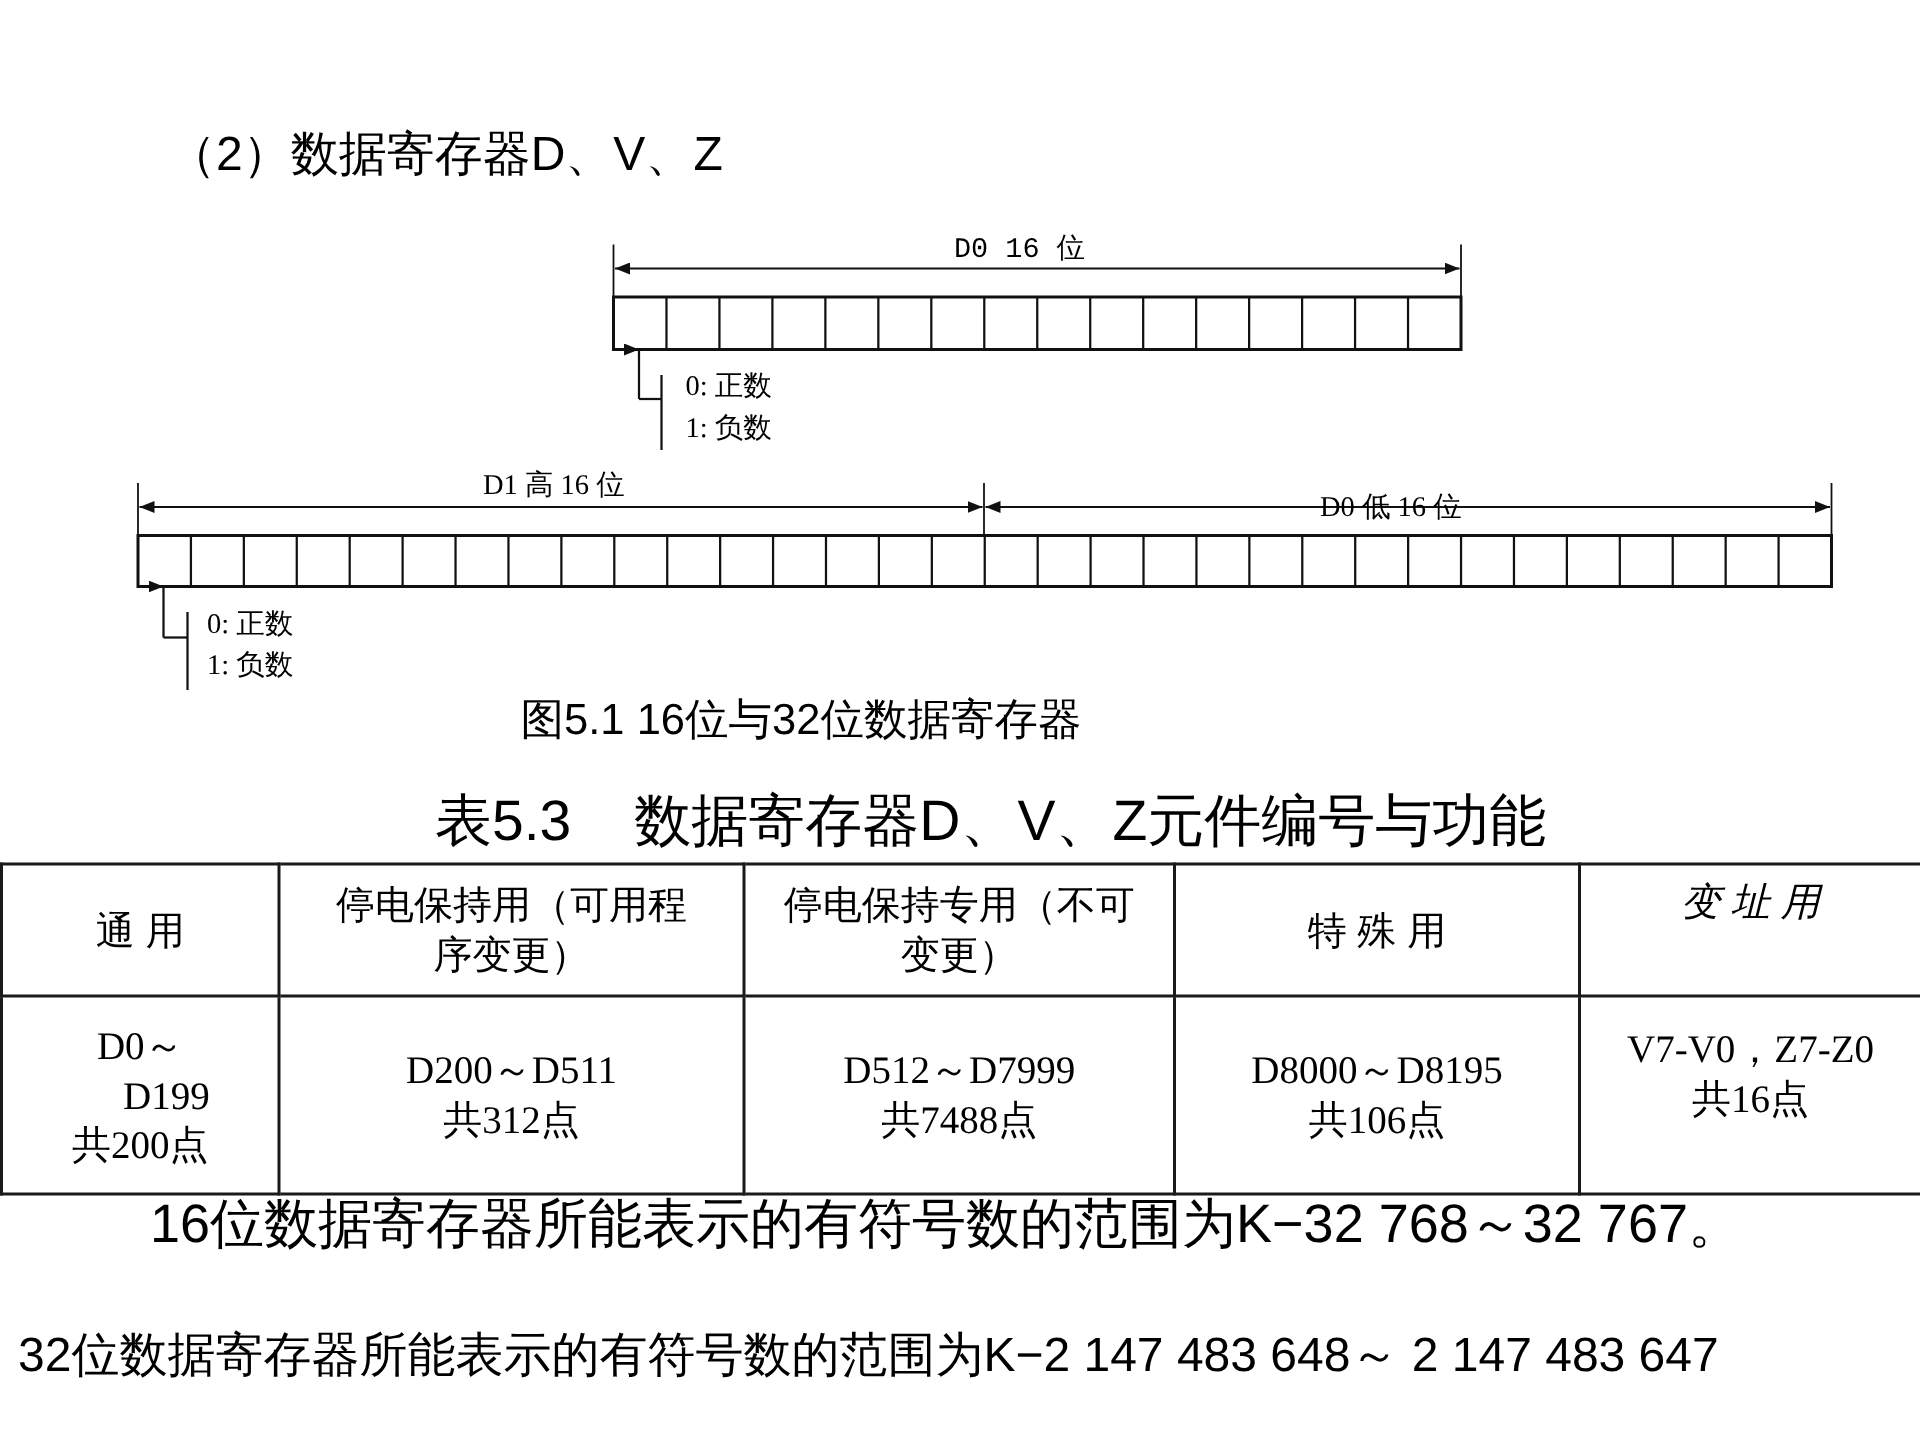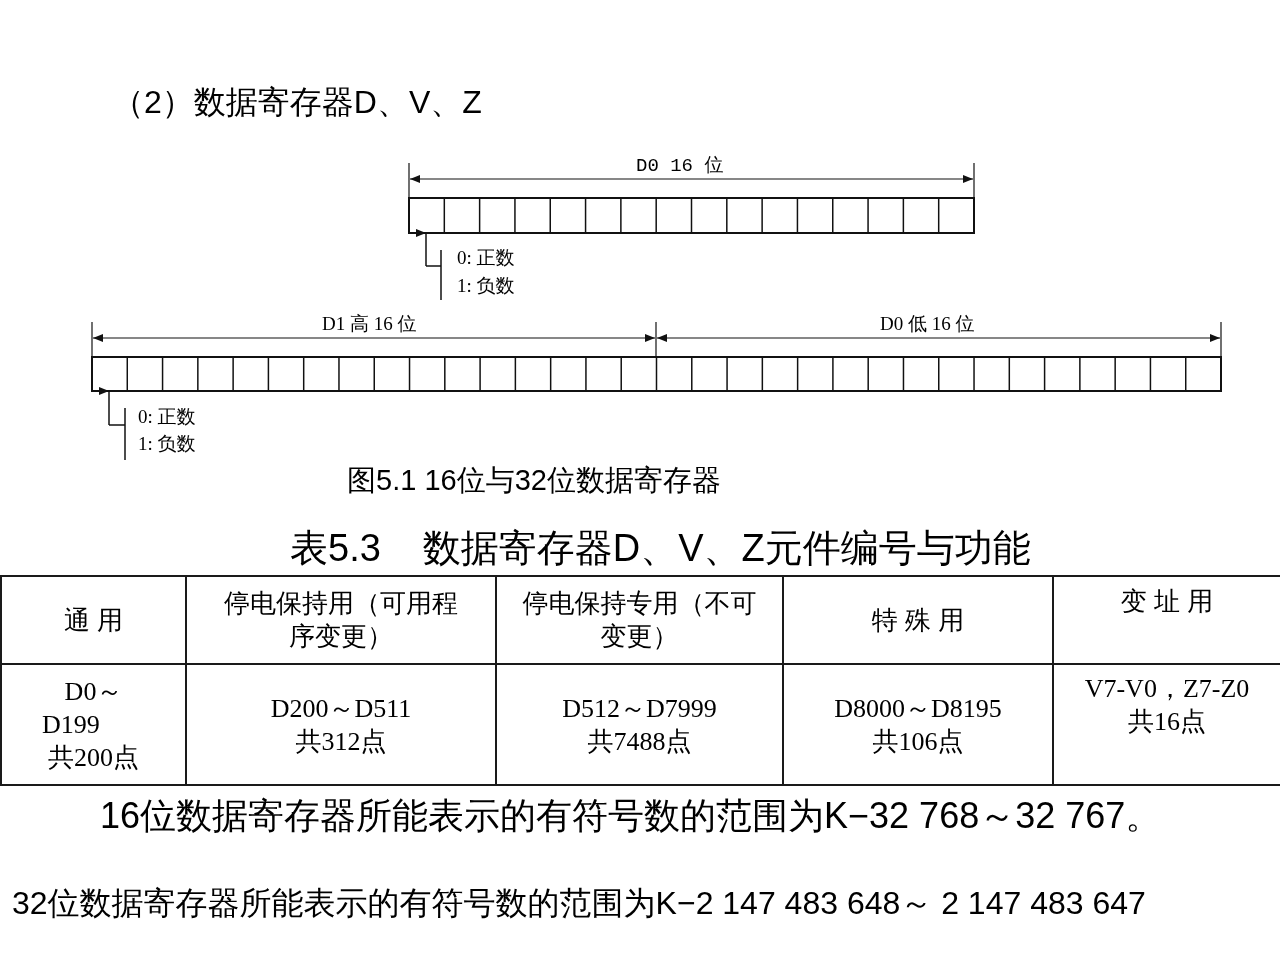--- a/index.html
+++ b/index.html
@@ -8,24 +8,24 @@
   .abs { position: absolute; white-space: nowrap; }
   .heading { left: 112px; top: 80px; font-size: 32px; line-height: 44px; }
   .serif { font-family: "Liberation Serif", "DejaVu Serif", serif; }
   .diag-label { font-size: 19px; line-height: 22px; }
   .fig-caption { left: 0; width: 1068px; top: 462px; text-align: center; font-size: 29px; line-height: 36px; }
   .tbl-caption { left: 290px; top: 530px; font-size: 38px; line-height: 36px; }
   .tbl-caption .gap { display: inline-block; width: 42px; }
   table.reg { position: absolute; left: 0; top: 575px; width: 1280px; border-collapse: collapse; table-layout: fixed; }
   table.reg td { border: 2px solid #1a1a1a; text-align: center; padding: 0; }
   table.reg tr.hdr td { height: 78px; font-size: 26px; line-height: 33px; vertical-align: middle; }
-  table.reg tr.hdr td.top { vertical-align: top; padding-top: 8px; }
+  table.reg tr.hdr td.top { vertical-align: top; padding-top: 8px; font-style: italic; }
   table.reg tr.body td { height: 112px; font-size: 26px; line-height: 33px; vertical-align: middle;
                          font-family: "Liberation Serif", "DejaVu Serif", serif; }
-  table.reg tr.body td.top { vertical-align: top; padding-top: 7px; }
+  table.reg tr.body td.top { vertical-align: top; padding-top: 18px; }
   .line { display: block; }
   .range16 { left: 100px; top: 794px; font-size: 36px; line-height: 44px; }
   .range32 { left: 12px; top: 881px; font-size: 32px; line-height: 44px; }
   svg.diagram { position: absolute; left: 0; top: 0; }
 </style>
 </head>
 <body>
 
 <div class="abs heading">（2）数据寄存器D、V、Z</div>
 
@@ -114,21 +114,21 @@
     <polyline points="109,425 125,425" stroke-width="1.5"></polyline>
     <line x1="125" y1="408" x2="125" y2="460" stroke-width="1.5"></line>
   </g>
 </svg>
 
 <div class="abs serif diag-label" style="left:636px; top:155px;font-family:Liberation Mono, monospace;">D0  16 位</div>
 <div class="abs serif diag-label" style="left:457px; top:247px;">0:  正数</div>
 <div class="abs serif diag-label" style="left:457px; top:275px;">1:  负数</div>
 
 <div class="abs serif diag-label" style="left:322px; top:313px;">D1  高 16 位</div>
-<div class="abs serif diag-label" style="left:880px; top:313px;">D0  低 16 位</div>
+<div class="abs serif diag-label" style="left:880px; top:328px;">D0  低 16 位</div>
 <div class="abs serif diag-label" style="left:138px; top:406px;">0:  正数</div>
 <div class="abs serif diag-label" style="left:138px; top:433px;">1:  负数</div>
 
 <div class="abs fig-caption">图5.1  16位与32位数据寄存器</div>
 
 <div class="abs tbl-caption">
   <span>表5.3</span><span class="gap"></span><span>数据寄存器D、V、Z元件编号与功能</span>
 </div>
 
 <table class="reg">
@@ -155,21 +155,21 @@
     <td>
           <span class="line">特 殊 用</span>
         </td>
     <td class="top">
           <span class="line">变 址 用</span>
         </td>
   </tr>
   <tr class="body">
     <td>
           <span class="line">D0～</span>
-          <span class="line" style="text-align:left;padding-left:40px">D199</span>
+          <span class="line" style="text-align:left;padding-left:80px">D199</span>
           <span class="line">共200点</span>
         </td>
     <td>
           <span class="line">D200～D511</span>
           <span class="line">共312点</span>
         </td>
     <td>
           <span class="line">D512～D7999</span>
           <span class="line">共7488点</span>
         </td>

